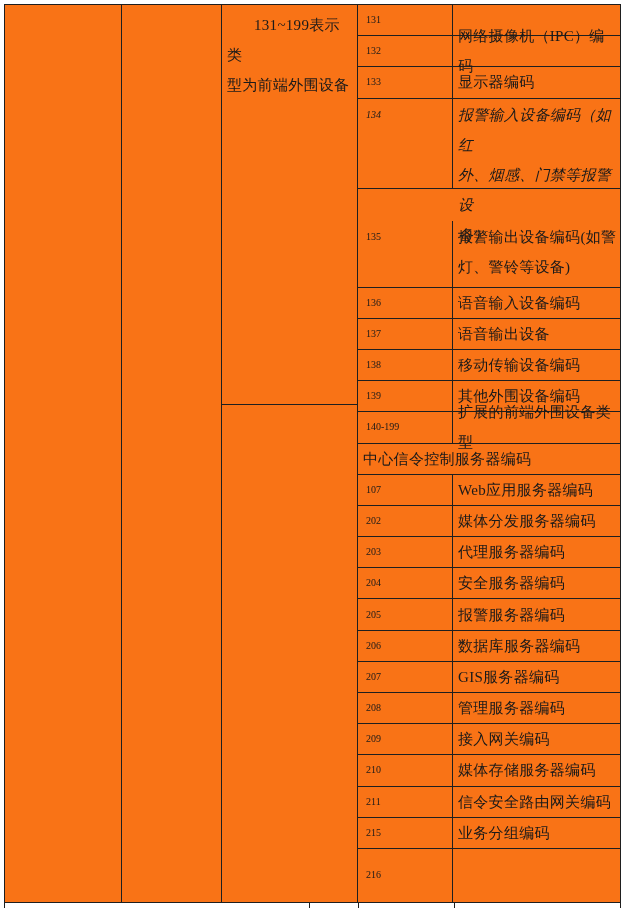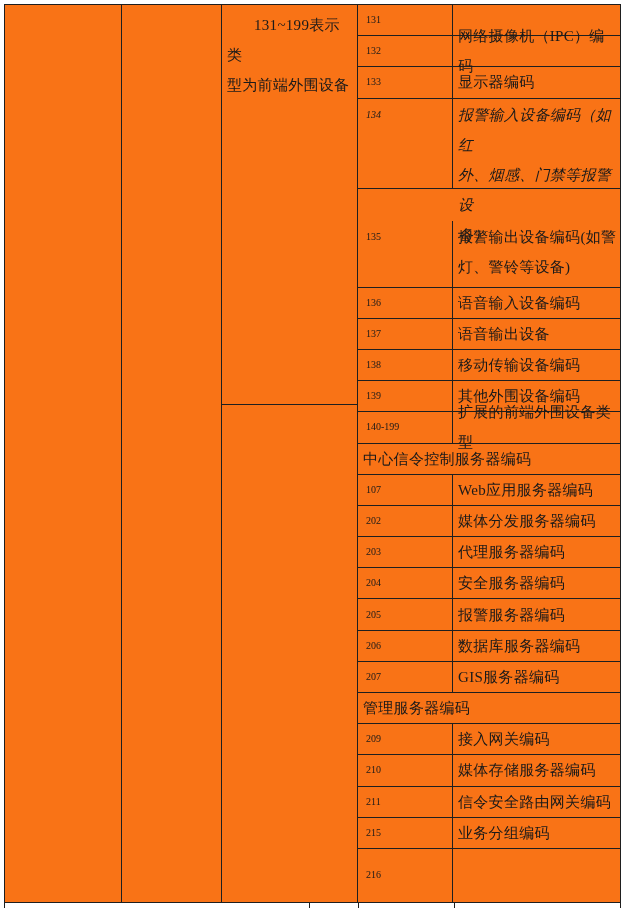--- a/index.html
+++ b/index.html
@@ -155,20 +155,21 @@
         </div>
         <div class="row r1">
           <div class="code">206</div>
           <div class="desc">数据库服务器编码</div>
         </div>
         <div class="row r1">
           <div class="code">207</div>
           <div class="desc">GIS服务器编码</div>
         </div>
         <div class="row r1">
+          <div class="code">208</div>
           <div class="desc">管理服务器编码</div>
         </div>
         <div class="row r1">
           <div class="code">209</div>
           <div class="desc">接入网关编码</div>
         </div>
         <div class="row r1">
           <div class="code">210</div>
           <div class="desc">媒体存储服务器编码</div>
         </div>

